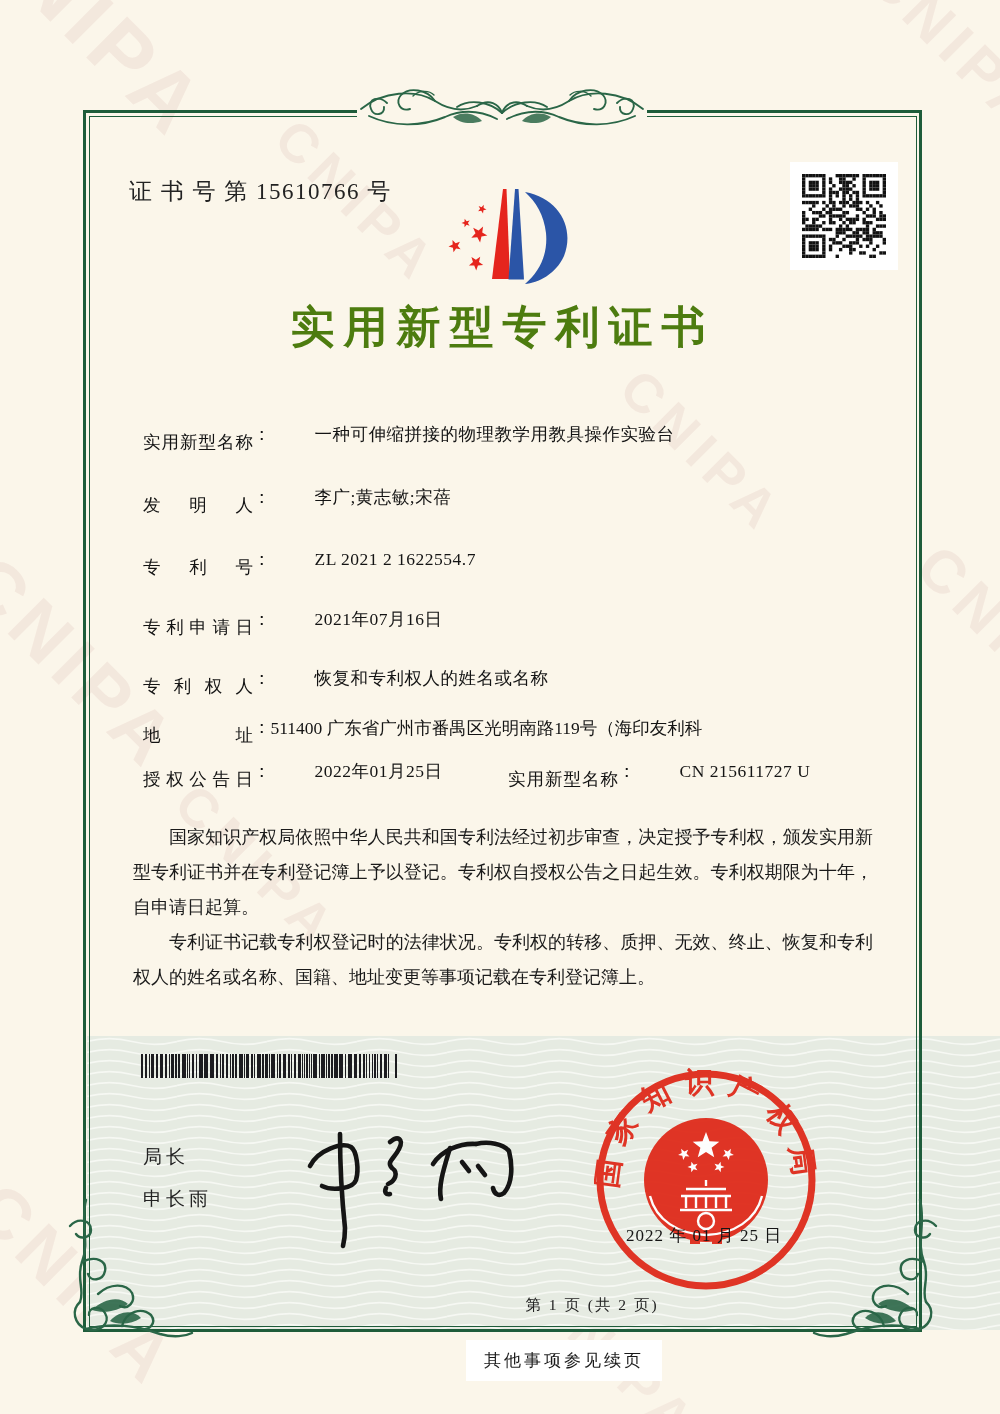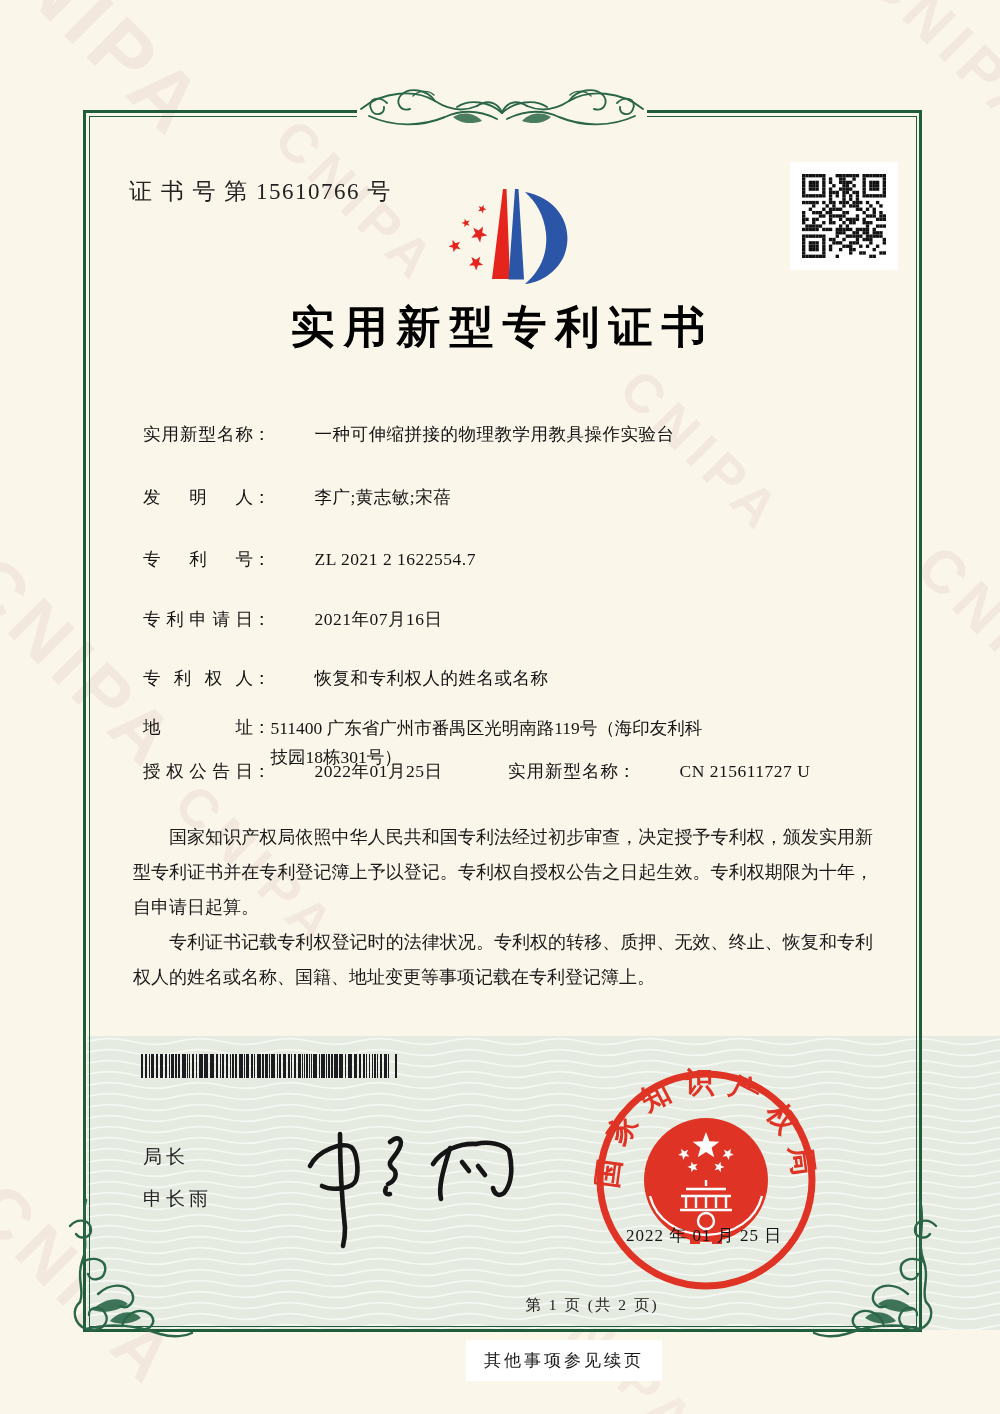--- a/index.html
+++ b/index.html
@@ -33,25 +33,25 @@
   .corner-l{left:62px;top:1198px;}
   .corner-r{left:812px;top:1198px;transform:scaleX(-1);}
 
   
   .certno{position:absolute;left:129px;top:176px;font-size:23px;color:#222;
           letter-spacing:1.5px;z-index:4;}
   .logo{position:absolute;left:437px;top:170px;z-index:4;}
   .qrbox{position:absolute;left:790px;top:162px;width:108px;height:108px;background:#fff;z-index:4;}
   .qrbox svg{position:absolute;left:12px;top:12px;}
   .title{position:absolute;left:83px;top:298px;width:839px;margin:0;text-align:center;
-         font-size:44px;font-weight:700;color:#000000;letter-spacing:9px;z-index:4;}
+         font-size:44px;font-weight:700;color:#4d7c0f;letter-spacing:9px;z-index:4;}
 
   
   .row{position:absolute;left:143px;width:730px;font-size:17.5px;color:#141414;z-index:4;line-height:1.5;}
-  .lbl{display:inline-block;width:110px;text-align:justify;text-align-last:justify;vertical-align:top;}
+  .lbl{display:inline-block;width:110px;text-align:justify;text-align-last:justify;vertical-align:top;margin-top:8px;}
   .colon{vertical-align:top;}
   .val{vertical-align:top;letter-spacing:.5px;margin-left:44px;}
   .addr-val{display:inline-block;width:560px;line-height:29px;vertical-align:top;}
   .addr-val span{display:block;}
   .r-name{top:421px;} .r-inv{top:484px;} .r-pat{top:546px;} .r-fil{top:606px;}
   .r-own{top:665px;} .r-addr{top:714px;} .r-grant{top:758px;}
   .pair2{position:absolute;left:365px;top:0;}
 
   
   .paras{position:absolute;left:133px;top:820px;width:740px;z-index:4;
@@ -616,21 +616,21 @@
   <div class="row r-pat">
     <span class="lbl">专利号</span><span class="colon">：</span><span class="val">ZL 2021 2 1622554.7</span>
   </div>
   <div class="row r-fil">
     <span class="lbl">专利申请日</span><span class="colon">：</span><span class="val">2021年07月16日</span>
   </div>
   <div class="row r-own">
     <span class="lbl">专利权人</span><span class="colon">：</span><span class="val">恢复和专利权人的姓名或名称</span>
   </div>
   <div class="row r-addr">
-    <span class="lbl">地址</span><span class="colon">：</span><span class="addr-val"><span>511400 广东省广州市番禺区光明南路119号（海印友利科</span><span>技园18栋301号）</span></span>
+    <span class="lbl">地址</span><span class="colon">：</span><span class="addr-val"><span>511400 广东省广州市番禺区光明南路119号（海印友利科</span></span>
   </div>
   <div class="row r-grant">
     <span class="lbl">授权公告日</span><span class="colon">：</span><span class="val">2022年01月25日</span>
     <span class="pair2">
       <span class="lbl">实用新型名称</span><span class="colon">：</span><span class="val">CN 215611727 U</span>
     </span>
   </div>
 
   <div class="paras">
     <p>国家知识产权局依照中华人民共和国专利法经过初步审查，决定授予专利权，颁发实用新型专利证书并在专利登记簿上予以登记。专利权自授权公告之日起生效。专利权期限为十年，自申请日起算。</p>

